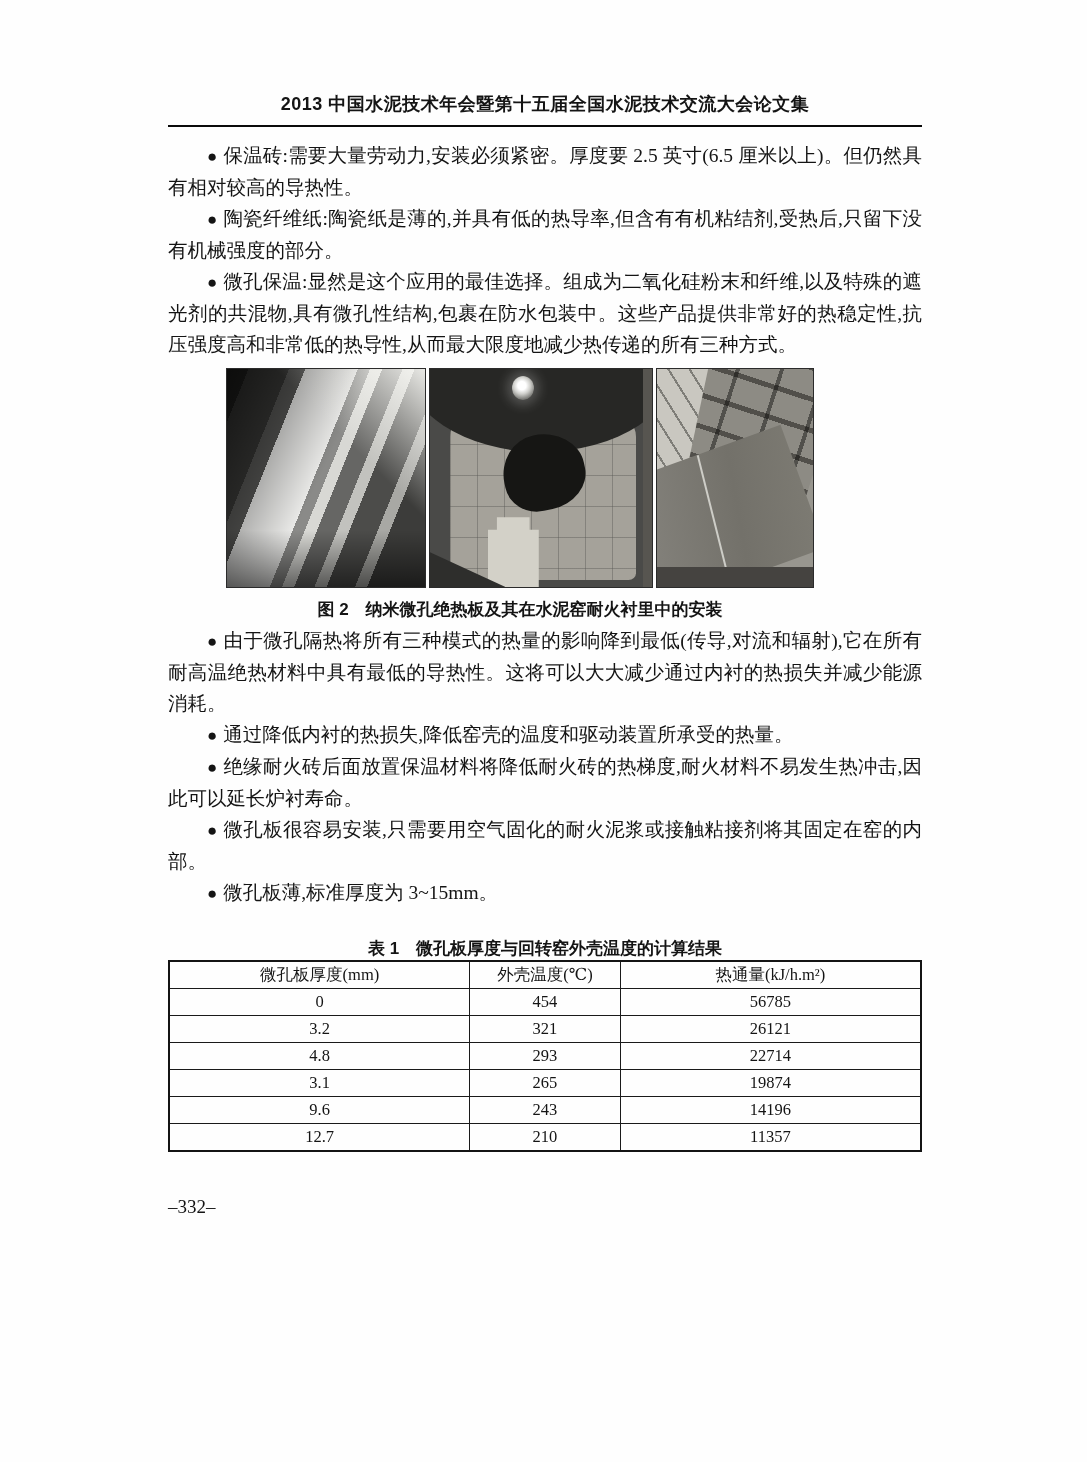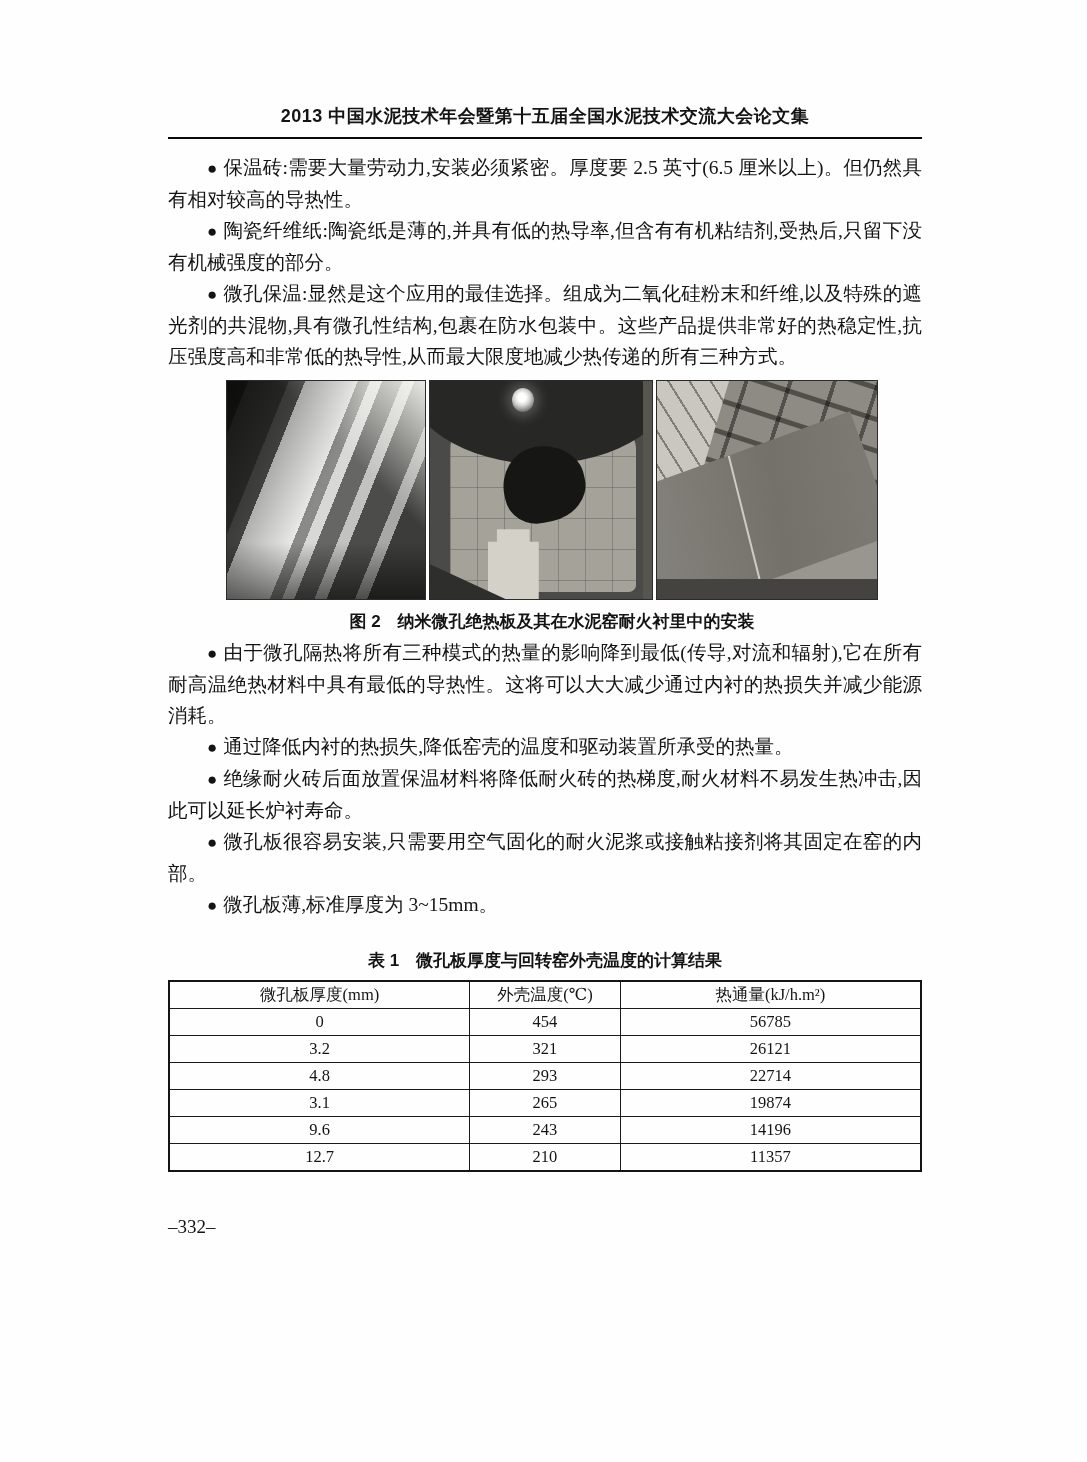--- a/index.html
+++ b/index.html
@@ -4,21 +4,21 @@
 <style>
   html,body{margin:0;padding:0;background:#ffffff;}
   .page{
     position:relative;
     width:1087px;height:1462px;
     background:#fefefe;
     font-family:"Liberation Serif","DejaVu Serif",serif;
     color:#141414;
     overflow:hidden;
   }
-  .content{position:absolute;left:168px;top:16px;width:754px;}
+  .content{position:absolute;left:168px;top:4px;width:754px;}
 
   .header-title{
     padding-top:88px;
     text-align:center;
     font-family:"Liberation Sans","DejaVu Sans",sans-serif;
     font-weight:bold;
     font-size:18px;
     letter-spacing:0.5px;
   }
   .header-rule{margin-top:9px;border-bottom:2.5px solid #0a0a0a;}
@@ -26,21 +26,21 @@
   .para{
     margin:0;
     font-size:19.5px;
     line-height:31px;
     text-align:justify;
     text-indent:2em;
   }
   .intro{margin-top:13px;}
   .bullet{margin-right:0.35em;font-size:17px;}
 
-  .figure{margin-top:8px;margin-left:58px;width:652px;}
+  .figure{margin-top:8px;margin-left:58px;width:588px;}
   .photo-row{display:flex;gap:3px;height:220px;}
   .photo{position:relative;overflow:hidden;border:1px solid #2b2b2b;box-sizing:border-box;}
   .photo-boards{width:200px;background:#3c3c3a;}
   .photo-kiln{width:224px;background:#4a4a48;}
   .photo-bricks{flex:1;background:#98968f;}
 
   
   .p1-stripes{position:absolute;left:-45%;top:-45%;width:190%;height:190%;transform:rotate(22deg);
     background:linear-gradient(90deg,
       #232321 0 20%, #3a3a38 20% 30%, #585856 30% 34%,
@@ -97,21 +97,21 @@
   }
   .section-heading .num{margin-right:1.1em;}
   .benefits{margin-top:4px;}
 
   .table-title{
     margin-top:28px;text-align:center;
     font-family:Liberation Sans, sans-serif;
     font-weight:bold;font-size:17px;
   }
   table.results{
-    margin-top:8px;width:100%;
+    width:100%;
     border-collapse:collapse;
     border:2.5px solid #141414;
     font-size:16.5px;
   }
   table.results th,table.results td{
     border:1.5px solid #1a1a1a;
     text-align:center;
     height:24px;padding:1px 0;
     font-weight:normal;
   }

